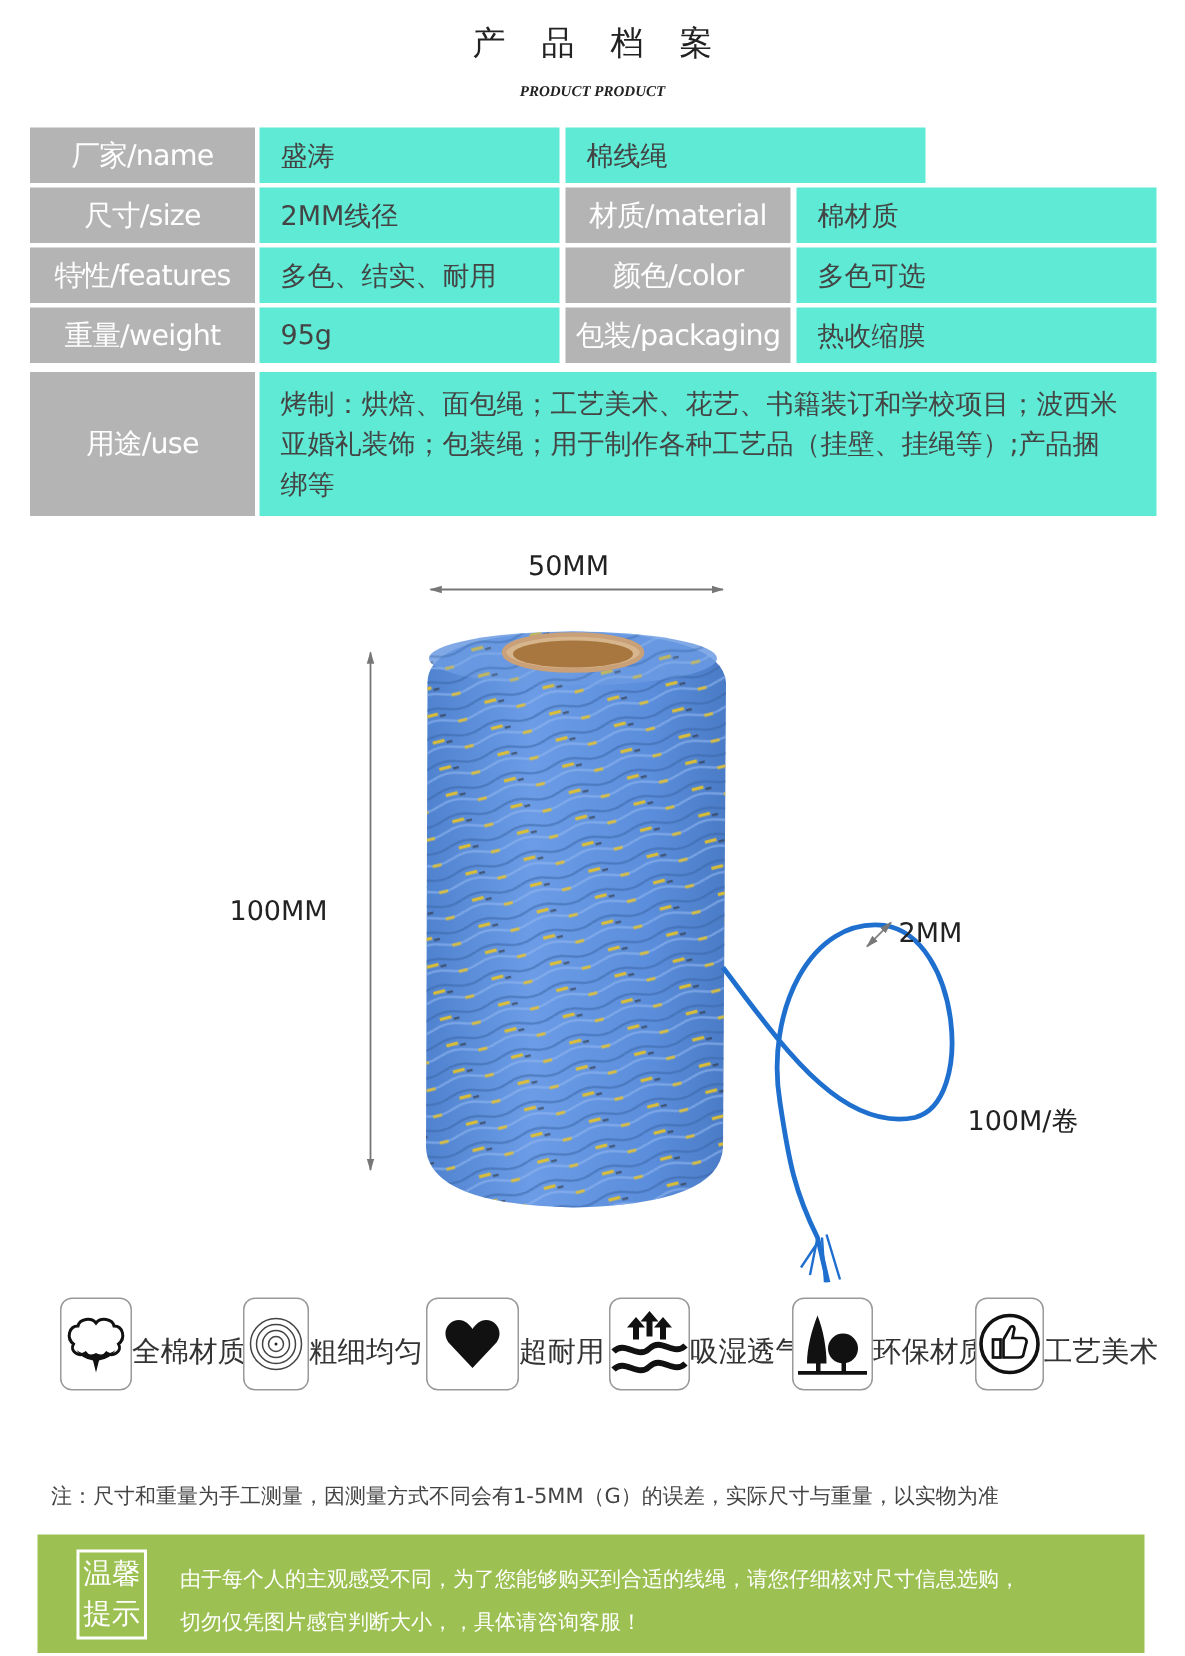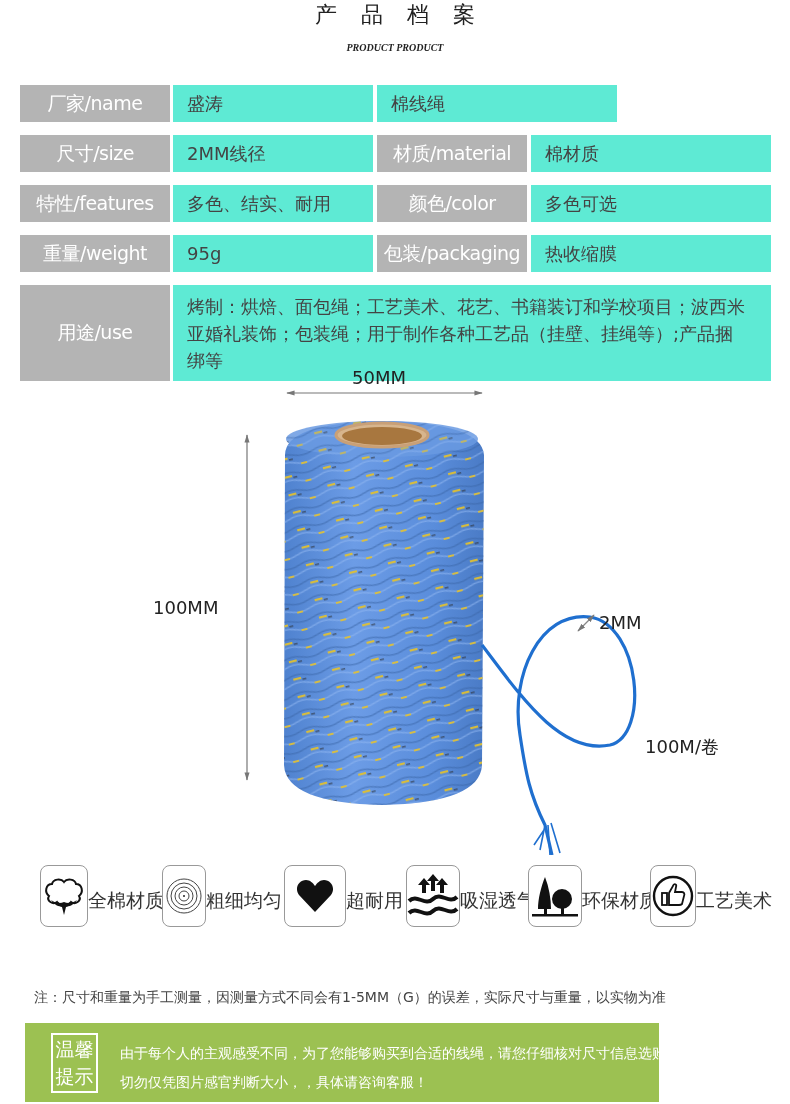--- a/index.html
+++ b/index.html
@@ -1,44 +1,44 @@
 <!DOCTYPE html>
 <html><head>
 <meta charset="utf-8">
 <style>
   * { margin: 0; padding: 0; box-sizing: border-box; }
   html, body { width: 790px; height: 1104px; background: #ffffff; overflow: hidden; }
   body { font-family: "DejaVu Sans", "Liberation Sans", sans-serif; color: #333; position: relative; }
 
-  .title-wrap { position: absolute; left: 0; top: 0; width: 790px; text-align: center; }
+  .title-wrap { position: absolute; left: 0; top: 14px; width: 790px; text-align: center; }
   .title-cn { font-size: 22px; letter-spacing: 24px; color: #222; padding-left: 24px; font-weight: normal; }
   .title-en { margin-top: 12px; font-family: "Liberation Serif", "DejaVu Serif", serif; font-style: italic; font-weight: bold; font-size: 10px; color: #222; }
 
   .spec-table { position: absolute; left: 20px; top: 85px; width: 751px; }
-  .spec-row { display: flex; height: 37px; margin-bottom: 13px; }
+  .spec-row { display: flex; height: 37px; margin-bottom: 3px; }
   .cell-label { background: #b4b4b4; color: #ffffff; font-size: 19px; display: flex; align-items: center; justify-content: center; white-space: nowrap; letter-spacing: -0.5px; }
   .cell-value { background: #5eead4; color: #444; font-size: 18px; display: flex; align-items: center; padding-left: 14px; white-space: nowrap; }
   .c1 { width: 150px; margin-right: 3px; }
   .c2 { width: 200px; margin-right: 4px; }
   .c3 { width: 150px; margin-right: 4px; }
   .c4 { width: 240px; }
   .use-row { display: flex; height: 96px; margin-top: 6px; }
   .use-row .cell-value { width: 598px; align-items: flex-start; padding-top: 8px; white-space: normal; line-height: 27px; font-size: 18px; padding-right: 20px; }
 
   .product-area { position: absolute; left: 0; top: 355px; width: 790px; height: 500px; }
   .dim-label { position: absolute; font-size: 18px; color: #222; font-family: "DejaVu Sans", sans-serif; }
 
   .features { position: absolute; left: 40px; top: 865px; width: 730px; display: flex; justify-content: space-between; }
   .feature { width: 120px; display: flex; flex-direction: row; align-items: center; }
   .feature-icon { width: 62px; height: 62px; border: 1px solid #999; border-radius: 8px; display: flex; align-items: center; justify-content: center; background: #fff; }
   .feature-label { margin-top: 10px; font-size: 19px; color: #333; white-space: nowrap; }
 
   .note { position: absolute; left: 34px; top: 989px; font-size: 14px; color: #444; white-space: nowrap; }
 
-  .tip-box { position: absolute; left: 25px; top: 1023px; width: 634px; height: 79px; background: #9cc152; }
+  .tip-box { position: absolute; left: 25px; top: 1023px; width: 738px; height: 79px; background: #9cc152; }
   .tip-badge { position: absolute; left: 26px; top: 10px; width: 47px; height: 60px; border: 2px solid #ffffff; color: #ffffff; font-size: 19px; line-height: 27px; text-align: center; padding-top: 1px; }
   .tip-text { position: absolute; left: 95px; top: 16px; color: #ffffff; font-size: 14px; line-height: 29px; white-space: nowrap; }
 </style>
 </head>
 <body>
 
 <div class="title-wrap">
   <div class="title-cn">产品档案</div>
   <div class="title-en">PRODUCT PRODUCT</div>
 </div>

